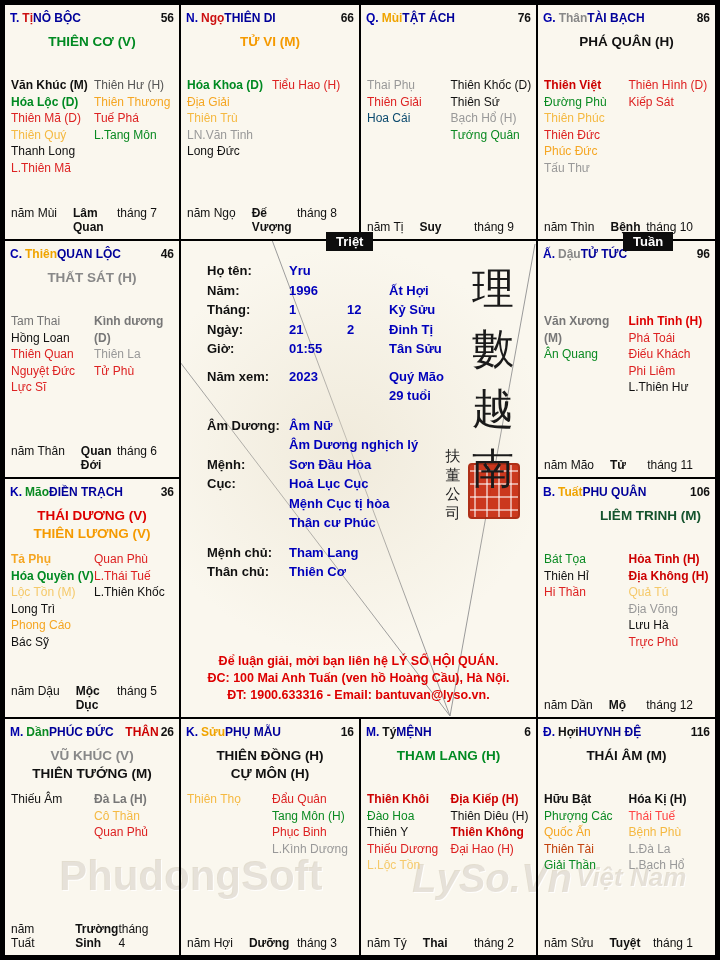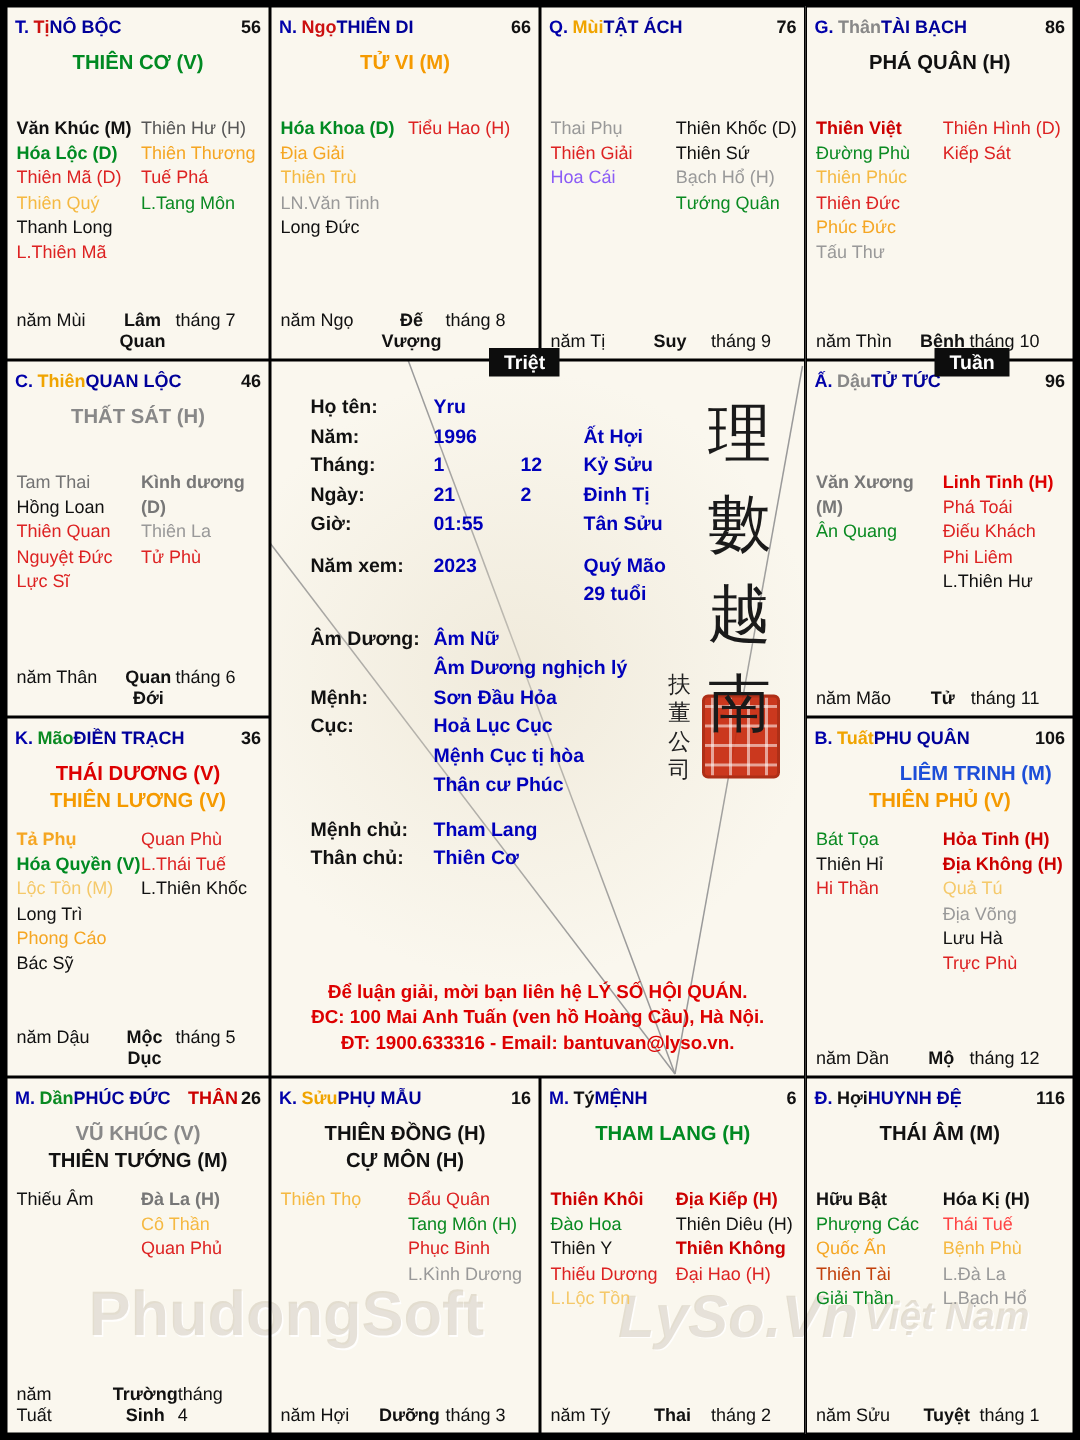--- a/index.html
+++ b/index.html
@@ -21,21 +21,21 @@
   .p-head { display:flex; align-items:baseline; padding:2px 5px 0 5px; font-size:12px; font-weight:bold; white-space:nowrap; }
   .stem { color:#0000aa; }
   .branch { margin-left:3px; }
   .palace-name { flex:1; text-align:left; color:#000099; }
   .palace-extra { color:#cc0000; margin-right:2px; }
   .p-num { color:#111; text-align:right; }
   .p-main { min-height:52px; padding-top:8px; text-align:center; font-size:13.5px; font-weight:bold; line-height:18px; }
   .p-stars { display:flex; font-size:12px; line-height:16.5px; padding:0 2px 0 6px; }
   .p-stars .col { width:50%; }
   .p-foot { position:absolute; left:0; right:16px; bottom:5px; display:flex; font-size:12px; padding:0 6px; color:#111; }
-  .p-foot .stage { flex:1; text-align:center; font-weight:bold;padding-left:16px; }
+  .p-foot .stage { flex:1; text-align:left; font-weight:bold;padding-left:16px; }
   
   .info { position:absolute; left:0; top:0; right:0; font-size:13px; font-weight:bold; }
   .irow { display:flex; padding-left:26px; line-height:19.5px; }
   .irow .lbl { width:82px; color:#111; }
   .irow .v1 { width:58px; color:#0000bb; }
   .irow .v2 { width:42px; color:#0000bb; }
   .irow .v3 { color:#0000bb; }
   .gap8 { height:8px; } .gap10 { height:10px; }
   .ad { position:absolute; left:8px; right:8px; top:412px; text-align:center; color:#dd0000; font-weight:bold; font-size:12.5px; line-height:17px; }
   .calli-main { position:absolute; left:282px; top:18px; width:60px; text-align:center;
@@ -134,21 +134,21 @@
         <span class="stem">Q.</span>
         <span class="branch" style="color: rgb(240, 164, 0);">Mùi</span>
         <span class="palace-name">TẬT ÁCH</span>
         <span class="p-num">76</span>
       </div>
       <div class="p-main"></div>
       <div class="p-stars">
         <div class="col">
           <div style="color: rgb(153, 153, 153);">Thai Phụ</div>
           <div style="color: rgb(221, 34, 34);">Thiên Giải</div>
-          <div style="color: #8b5cf6;">Hoa Cái</div>
+          <div style="color: #0c4a6e;">Hoa Cái</div>
         </div>
         <div class="col">
           <div style="color: rgb(17, 17, 17);">Thiên Khốc (D)</div>
           <div style="color: rgb(17, 17, 17);">Thiên Sứ</div>
           <div style="color: rgb(153, 153, 153);">Bạch Hổ (H)</div>
           <div style="color: rgb(10, 138, 34);">Tướng Quân</div>
         </div>
       </div>
       <div class="p-foot">
         <span class="nam">năm Tị</span>
@@ -276,22 +276,21 @@
       </div>
     </div>
   <div class="cell c7">
       <div class="p-head">
         <span class="stem">B.</span>
         <span class="branch" style="color: rgb(240, 164, 0);">Tuất</span>
         <span class="palace-name">PHU QUÂN</span>
         <span class="p-num">106</span>
       </div>
       <div class="p-main">
-        <div style="color: #1d4ed8; font-weight: bold; padding-left: 48px;">LIÊM TRINH (M)</div>
-        <div style="color: rgb(245, 154, 0); font-weight: bold;">THIÊN PHỦ (V)</div>
+        <div style="color: #14532d; font-weight: bold; padding-left: 48px;">LIÊM TRINH (M)</div>
       </div>
       <div class="p-stars">
         <div class="col">
           <div style="color: rgb(10, 138, 34);">Bát Tọa</div>
           <div style="color: rgb(17, 17, 17);">Thiên Hỉ</div>
           <div style="color: rgb(221, 34, 34);">Hi Thần</div>
         </div>
         <div class="col">
           <div style="color: rgb(204, 0, 0); font-weight: bold;">Hỏa Tinh (H)</div>
           <div style="color: rgb(204, 0, 0); font-weight: bold;">Địa Không (H)</div>

